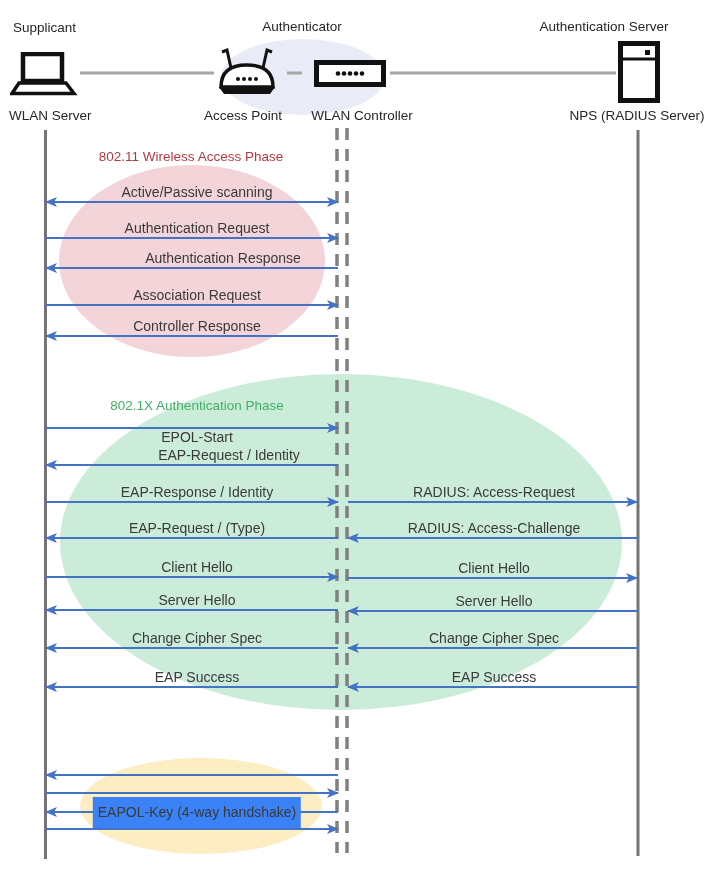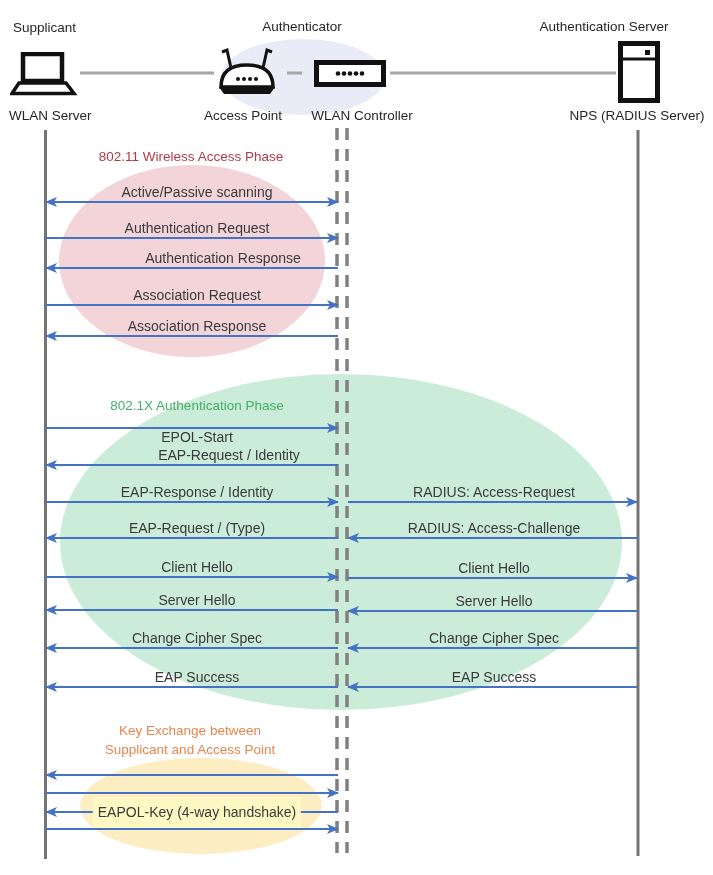--- a/index.html
+++ b/index.html
@@ -109,38 +109,36 @@
     </svg>
   </div>
 
   <div class="txt" style="left:9px;top:108px">WLAN Server</div>
   <div class="txt center" style="left:243px;top:108px">Access Point</div>
   <div class="txt center" style="left:362px;top:108px">WLAN Controller</div>
   <div class="txt center" style="left:637px;top:108px">NPS (RADIUS Server)</div>
 
   <div class="phase-title" id="phase1-title" style="left: 191px; top: 147px; color: rgb(177, 58, 68);">802.11 Wireless Access Phase</div>
   <div class="phase-title" id="phase2-title" style="left: 197px; top: 376px; color: rgb(65, 176, 100); margin-top: 20px;">802.1X Authentication Phase</div>
-  <div class="phase-title" id="phase3-title" style="left: 190px; top: 721px; color: rgb(230, 133, 78);">Key Exchange between
-Supplicant and Access Point</div>
 
   <div id="labels">
       <div class="msg-label" style="left: 197px; top: 185px;">Active/Passive scanning</div>
       <div class="msg-label" style="left: 197px; top: 221px;">Authentication Request</div>
       <div class="msg-label" style="left: 197px; top: 251px; margin-left: 26px;">Authentication Response</div>
       <div class="msg-label" style="left: 197px; top: 288px;">Association Request</div>
-      <div class="msg-label" style="left: 197px; top: 319px;">Association Response</div>
+      <div class="msg-label" style="left: 197px; top: 319px;">Controller Response</div>
       <div class="msg-label" style="left: 197px; top: 411px; margin-top: 19px;">EPOL-Start</div>
       <div class="msg-label" style="left: 197px; top: 448px; margin-left: 32px;">EAP-Request / Identity</div>
       <div class="msg-label" style="left: 197px; top: 485px;">EAP-Response / Identity</div>
       <div class="msg-label" style="left: 197px; top: 521px;">EAP-Request / (Type)</div>
       <div class="msg-label" style="left: 197px; top: 560px;">Client Hello</div>
       <div class="msg-label" style="left: 197px; top: 593px;">Server Hello</div>
       <div class="msg-label" style="left: 197px; top: 631px;">Change Cipher Spec</div>
       <div class="msg-label" style="left: 197px; top: 670px;">EAP Success</div>
-      <div class="msg-label" style="left: 197px; top: 797px; background: #fef9c3; padding: 8px 5px;">EAPOL-Key (4-way handshake)</div>
+      <div class="msg-label" style="left: 197px; top: 797px; background: #3b82f6; padding: 8px 5px;">EAPOL-Key (4-way handshake)</div>
       <div class="msg-label" style="left: 494px; top: 485px; text-align: center;">RADIUS: Access-Request</div>
       <div class="msg-label" style="left: 494px; top: 521px;">RADIUS: Access-Challenge</div>
       <div class="msg-label" style="left: 494px; top: 561px;">Client Hello</div>
       <div class="msg-label" style="left: 494px; top: 594px;">Server Hello</div>
       <div class="msg-label" style="left: 494px; top: 631px;">Change Cipher Spec</div>
       <div class="msg-label" style="left: 494px; top: 670px;">EAP Success</div>
     </div>
 </div>
 
 </body></html>

